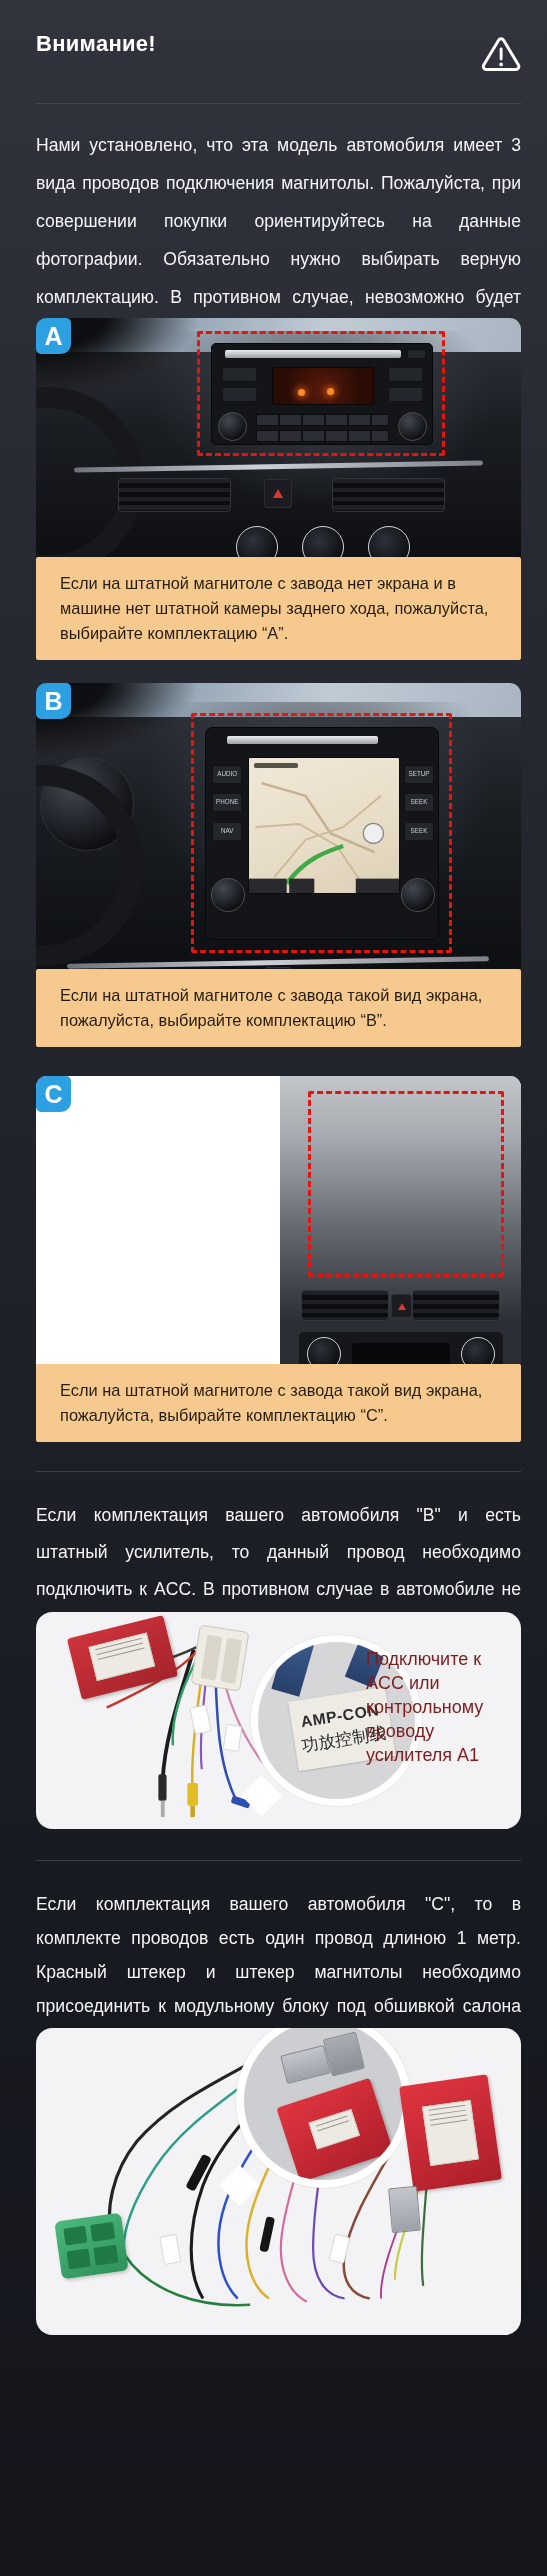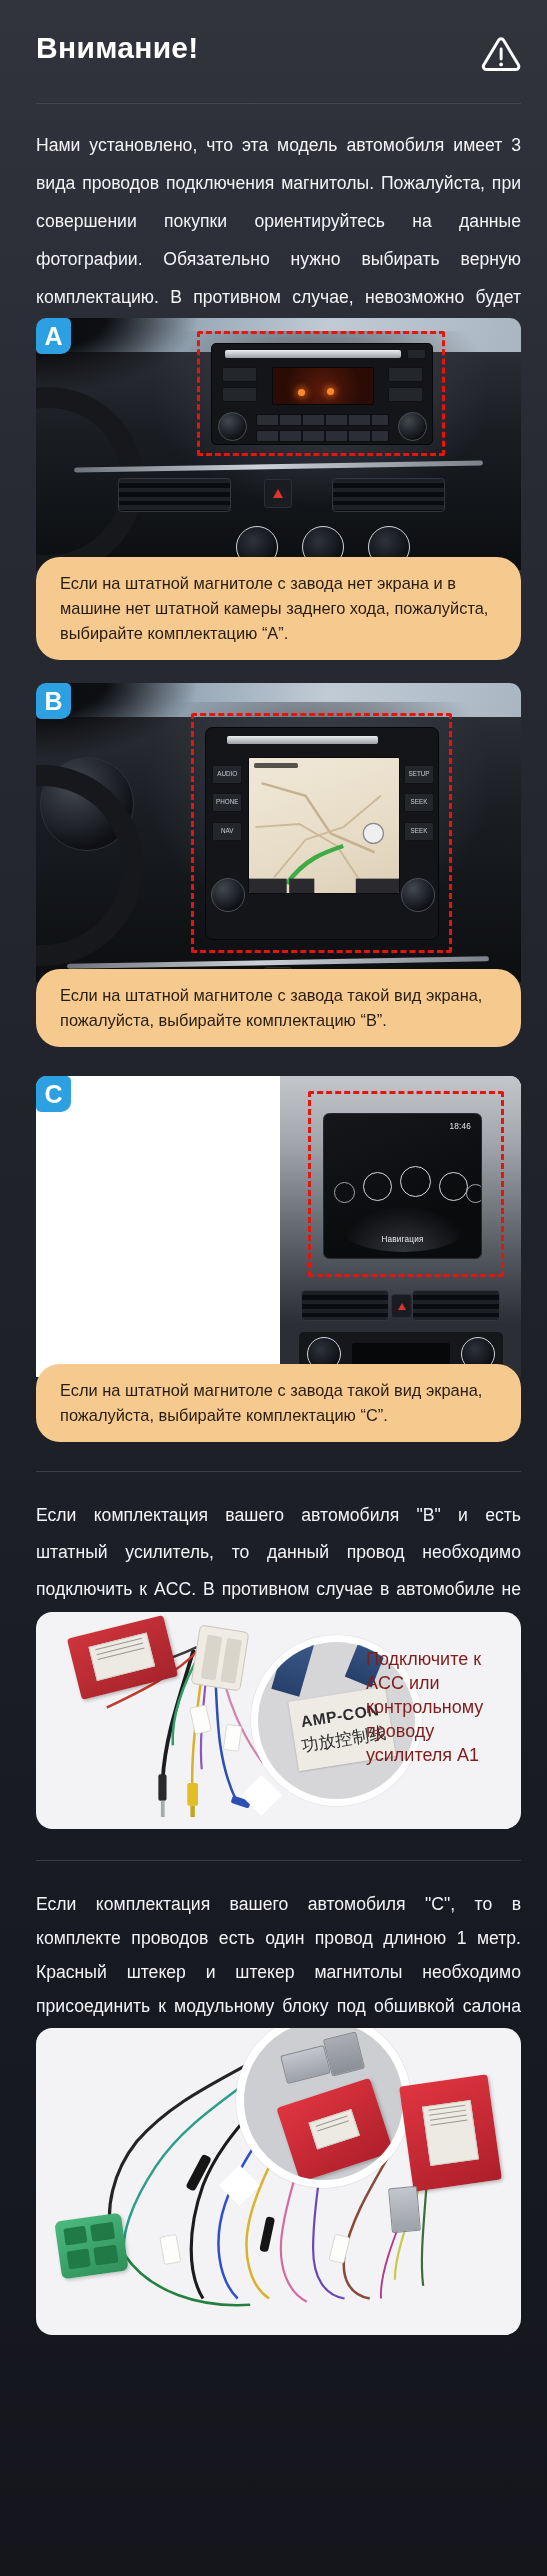--- a/index.html
+++ b/index.html
@@ -4,32 +4,32 @@
 <style>
   html,body{margin:0;padding:0;background:#0d0e12;}
   *{box-sizing:border-box;}
   .page{
     position:relative;width:548px;height:2576px;margin:0 auto;overflow:hidden;
     background:linear-gradient(180deg,#31343d 0%,#282b33 18%,#20232a 45%,#181a21 75%,#14161c 100%);
     font-family:"Liberation Sans","DejaVu Sans",sans-serif;
   }
   .abs{position:absolute;}
   
-  .title{position:absolute;left:36px;top:31px;color:#ffffff;font-size:30px;font-weight:700;letter-spacing:0.3px;}
+  .title{position:absolute;left:36px;top:31px;color:#ffffff;font-size:22px;font-weight:700;letter-spacing:0.3px;}
   .warn-icon{position:absolute;left:480px;top:35px;}
   .divider{position:absolute;left:36px;width:485px;height:1.3px;background:#50545c;opacity:.6;}
   
   .para{position:absolute;left:36px;width:485px;color:#f4f4f6;font-size:17.6px;text-align:justify;font-weight:500;}
   
   .card{position:absolute;left:36px;width:485px;}
   .photo{position:relative;width:485px;border-radius:11.3px 11.3px 0 0;overflow:hidden;background:#101114;}
   .badge{position:absolute;z-index:6;left:0;top:0;width:35px;height:36px;background:#2da0e2;color:#fff;
          font-weight:700;font-size:25px;display:flex;align-items:center;justify-content:center;
          border-radius:10px 5px 10px 5px;}
-  .caption{position:relative;z-index:5;margin-top:-12.6px;background:#f6ca8e;border-radius:24px;
+  .caption{position:relative;z-index:5;margin-top:-12.6px;background:#f6ca8e;border-radius:2px;
            padding:14px 24px 14px 24px;font-size:16.4px;line-height:25px;color:#261c10;font-weight:500;}
   .redbox{position:absolute;border:3.8px dashed #e5150d;border-radius:2.5px;z-index:4;}
   
   .ws{position:absolute;top:0;left:0;right:0;height:34px;
       background:linear-gradient(100deg,#4e5a66 0%,#8fa0b0 25%,#c0cbd5 60%,#a9b6c2 100%);}
   .pillar{position:absolute;top:0;left:0;width:164px;height:76px;
       background:radial-gradient(ellipse at 0% 0%,rgba(8,9,11,.95) 30%,rgba(8,9,11,0) 70%);}
   .dashbg{position:absolute;left:0;right:0;bottom:0;background:linear-gradient(180deg,#2a2d33 0%,#1a1d22 35%,#0c0e11 100%);}
   .glow{position:absolute;background:radial-gradient(ellipse at 50% 35%,#3d424a 0%,rgba(20,22,26,0) 70%);}
   .wheel{position:absolute;border-radius:50%;border:21.4px solid #17181c;background:transparent;}
@@ -173,30 +173,20 @@
     </div>
     <div class="badge">B</div>
     <div class="caption">Если на штатной магнитоле с завода такой вид экрана, пожалуйста, выбирайте комплектацию “B”.</div>
   </div>
 
   <div class="card" style="top:1076px;">
     <div class="photo" style="height:301px;background:#fff;">
 
 
       <div class="abs" style="left:244px;top:0;width:241px;height:301px;background:linear-gradient(180deg,#c3c6ca 0%,#a3a7ad 22%,#62666d 52%,#2b2e34 82%);overflow:hidden;">
-        <div class="blkscr" style="left:43px;top:37px;width:159px;height:146px;border-radius:6.3px;">
-          <div class="scrtxt" style="right:10px;top:7.6px;">18:46</div>
-          <div class="iconring" style="left:10px;top:68px;width:21.4px;height:21.4px;border-color:#9fa3a9;"></div>
-          <div class="iconring" style="left:39px;top:58px;width:29px;height:29px;"></div>
-          <div class="iconring" style="left:76px;top:52px;width:31px;height:31px;"></div>
-          <div class="iconring" style="left:115px;top:58px;width:29px;height:29px;"></div>
-          <div class="iconring" style="left:142px;top:70px;width:19px;height:19px;border-color:#9fa3a9;"></div>
-          <div class="abs" style="left:19px;top:94px;width:121px;height:44px;background:radial-gradient(ellipse at 50% 100%,#33363c,transparent 75%);border-radius:50%;"></div>
-          <div class="scrtxt" style="left:0;right:0;top:121px;text-align:center;">Навигация</div>
-        </div>
         <div class="redbox" style="left:28px;top:15px;width:196px;height:186px;"></div>
         <div class="vent" style="left:21.4px;top:214px;width:88px;height:31px;"></div>
         <div class="vent" style="left:132px;top:214px;width:88px;height:31px;"></div>
         <div class="hazard" style="left:111px;top:218px;width:21.4px;height:24px;">
             <i style="border-bottom-width:7.6px;border-left-width:4.4px;border-right-width:4.4px;"></i>
           </div>
         <div class="abs" style="left:19px;top:256px;width:204px;height:45px;background:#15171b;border-radius:5px;">
           <div class="ringknob" style="left:7.6px;top:5px;width:34px;height:34px;"></div>
           <div class="ringknob" style="left:162px;top:5px;width:34px;height:34px;"></div>
           <div class="abs" style="left:53px;top:11.3px;width:98px;height:21.4px;background:#07080a;border-radius:2.5px;"></div>

